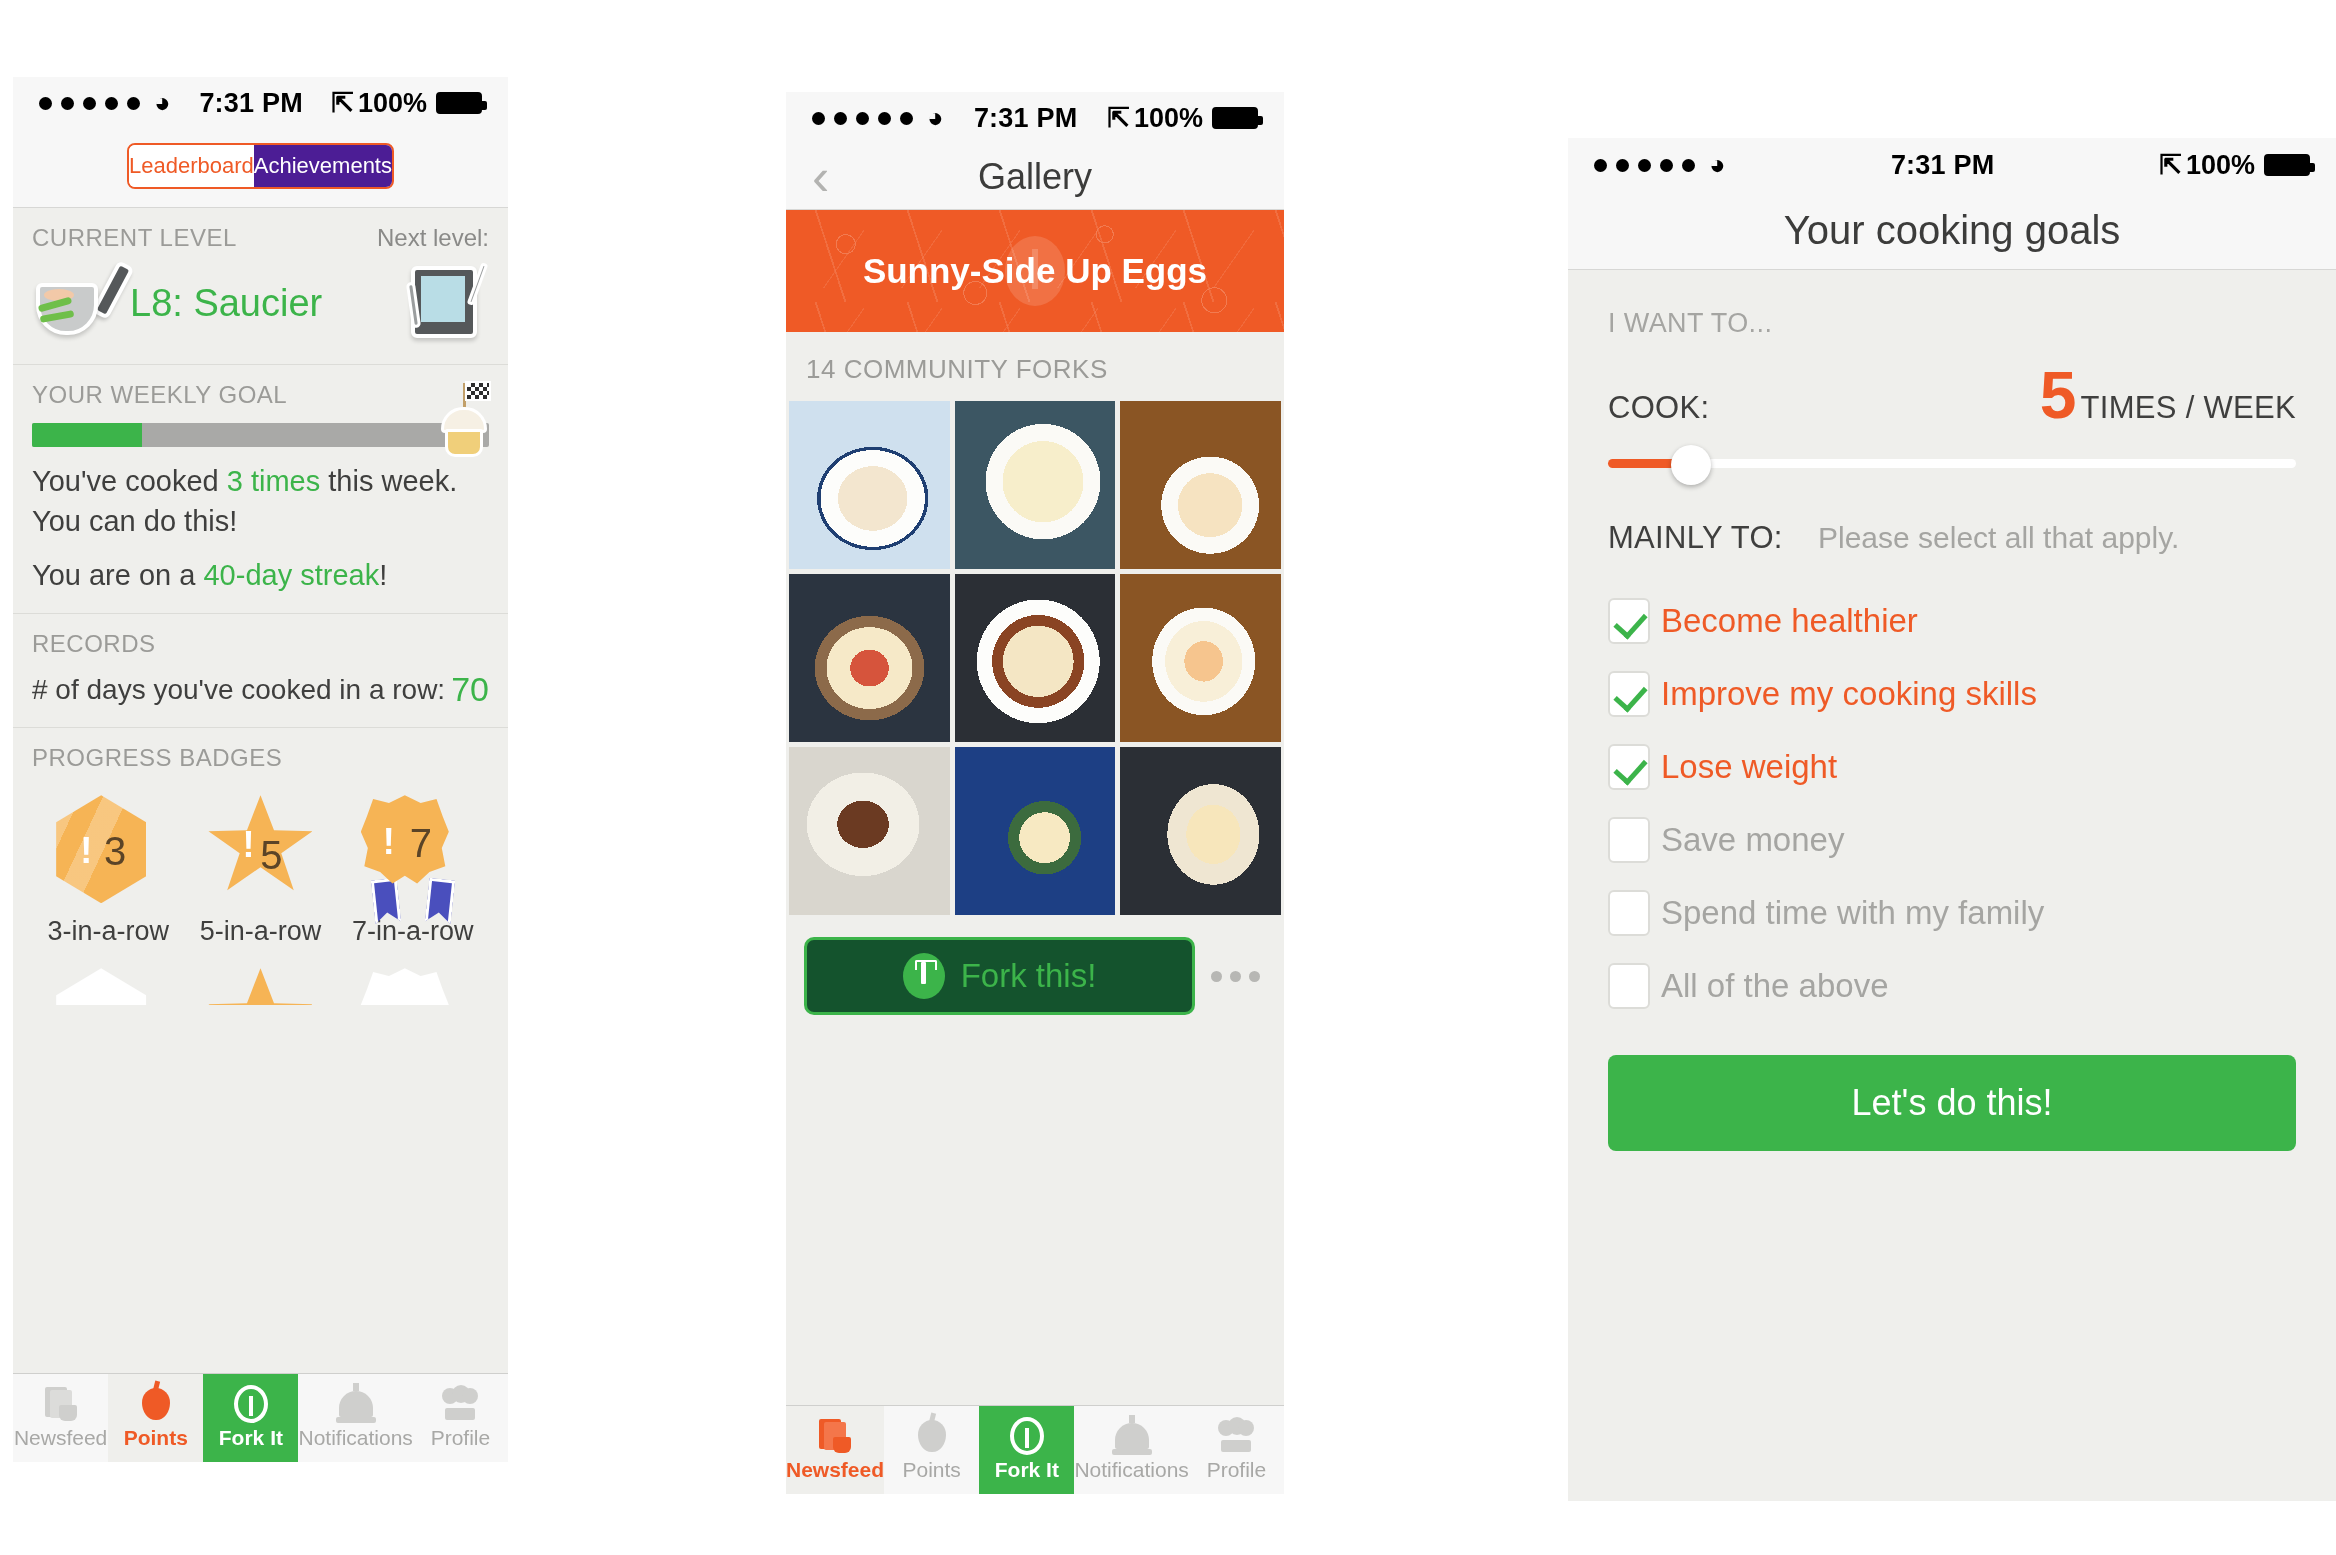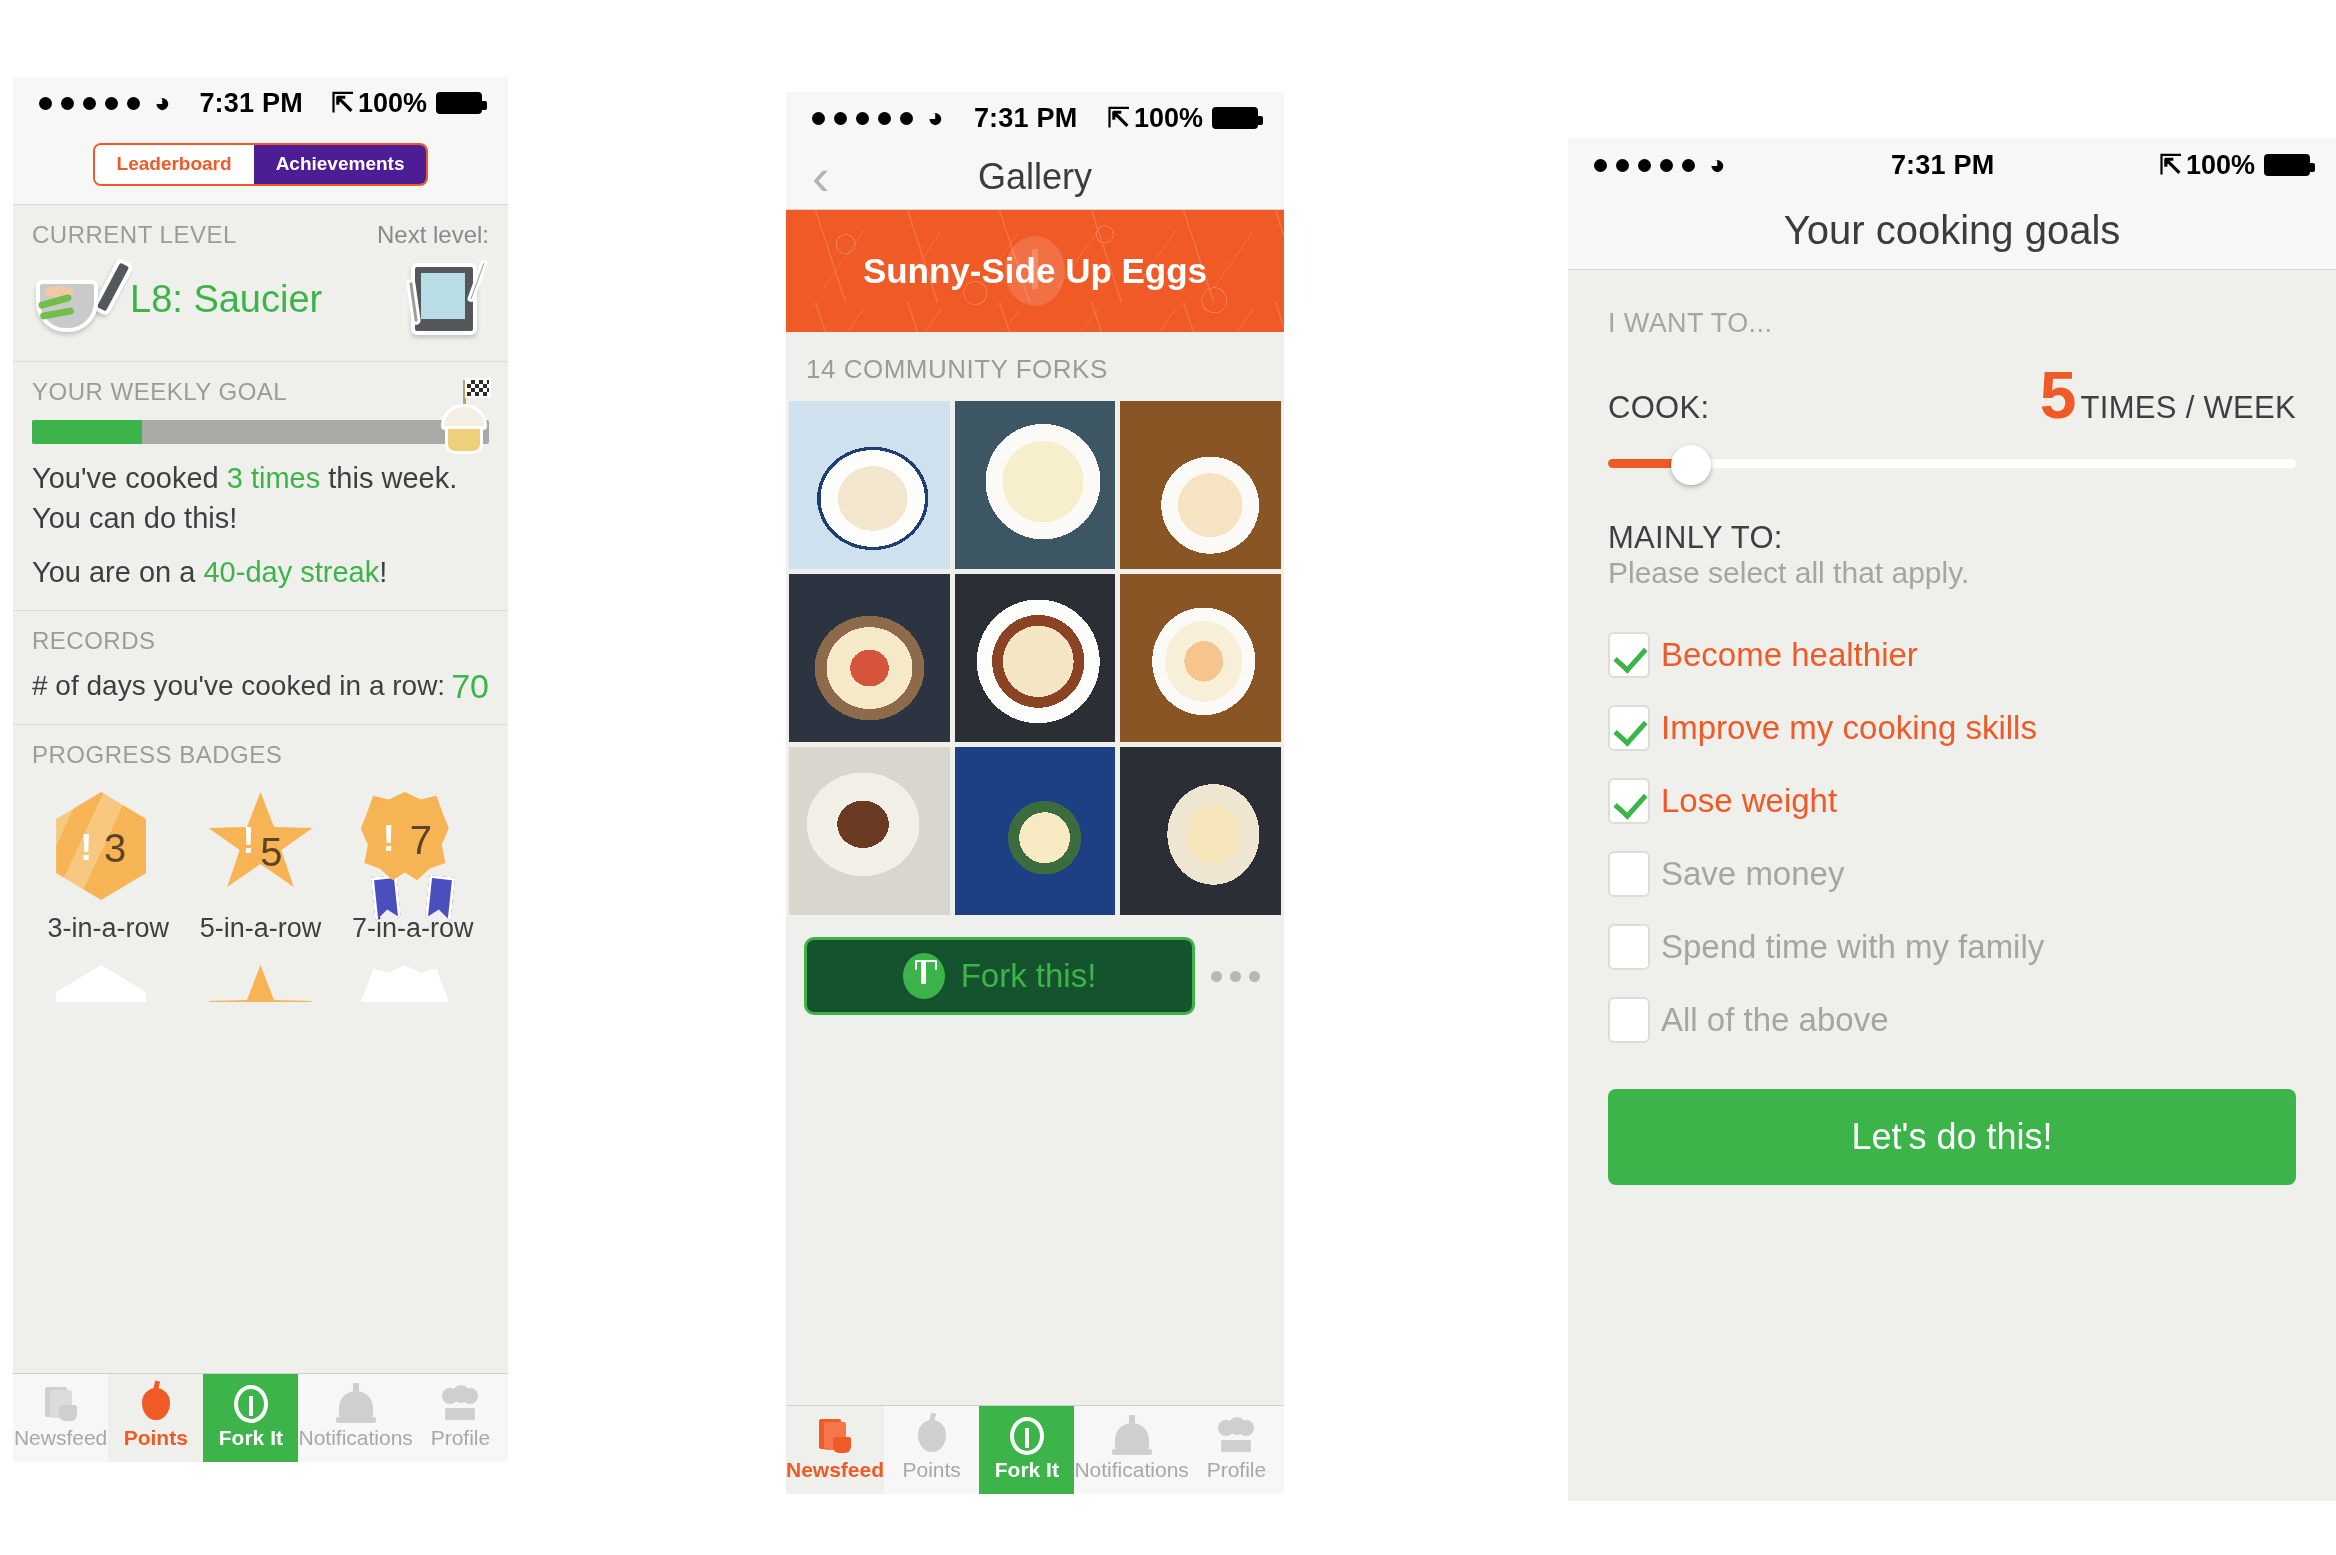--- a/index.html
+++ b/index.html
@@ -42,21 +42,21 @@
   .back-chevron {
     position: absolute; left: 26px; top: 50%; transform: translateY(-50%);
     font-size: 52px; color: #b3b3b1; font-weight: 300; line-height: 1;
   }
 
   
   #phone1 { left: 13px; top: 77px; width: 495px; height: 1385px; background:#efefec; }
   #phone1 .seg-wrap { background: #f7f7f7; padding: 14px 0 18px; display: flex; justify-content: center;
                       border-bottom: 1px solid #d7d7d5; }
   .segmented { display: flex; border: 2px solid #ef5a26; border-radius: 8px; overflow: hidden; }
-  .seg-btn { padding: 9px 22px; font-size: 19px; font-weight: 700; line-height: 1.1; }
+  .seg-btn { padding: 9px 0; font-size: 22px; font-weight: 400; line-height: 1.1; }
   .seg-btn.off { background: #fff; color: #ef5a26; }
   .seg-btn.on { background: #4c1d95; color: #fff; }
 
   .p1-section { padding: 16px 19px 18px; border-bottom: 1px solid #dcdcd8; }
   .sec-head { display: flex; justify-content: space-between; align-items: baseline; }
   .sec-label { font-size: 24px; color: #9b9b98; letter-spacing: .5px; }
   .sec-right-label { font-size: 24px; color: #8a8a88; }
 
   .level-row { display: flex; align-items: center; justify-content: space-between; margin-top: 8px; }
   .level-name { font-size: 38px; color: #3cb44a; font-weight: 500; margin-left: 6px; flex: 1; }
@@ -219,21 +219,21 @@
   .cook-row { display:flex; align-items: flex-end; justify-content: space-between; margin-top: 30px; }
   .cook-label { font-size: 31px; color: #3f3f3e; font-weight: 500; letter-spacing:.3px; }
   .cook-val { display:flex; align-items: baseline; }
   .cook-num { font-size: 66px; color:#ef5a26; font-weight: 600; line-height: .8; }
   .cook-unit { font-size: 31px; color:#3f3f3e; font-weight: 500; margin-left: 4px; letter-spacing:.3px;}
   .slider { margin-top: 22px; position: relative; height: 30px; }
   .slider .track { position:absolute; left:0; right:0; top: 11px; height: 9px; background:#fff; border-radius:5px;}
   .slider .fill { position:absolute; left:0; top: 11px; height: 9px; background:#ef5a26; border-radius:5px;}
   .slider .thumb { position:absolute; top: -3px; width: 40px; height: 40px; border-radius:50%;
      background:#fff; box-shadow: 0 2px 5px rgba(0,0,0,.28); }
-  .mainly-row { display:flex; align-items:baseline; margin-top: 42px; flex-direction: column; }
+  .mainly-row { display:flex; align-items:baseline; margin-top: 42px; }
   .mainly-label { font-size: 31px; color: #3f3f3e; font-weight: 500; letter-spacing:.3px; width: 210px;}
   .mainly-hint { font-size: 30px; color: #a5a5a2; }
   .goal-list { margin-top: 42px; }
   .goal-item { display:flex; align-items:center; gap: 11px; margin-bottom: 27px; }
   .cbox { width: 42px; height: 46px; background:#fff; border: 2px solid #dcdcd8; border-radius: 6px;
      position:relative; flex:none; }
   .cbox.checked:after { content:""; position:absolute; left:11px; top:7px; width: 14px; height: 25px;
      border: 5px solid #3cb44a; border-top:none; border-left:none; transform: rotate(42deg); }
   .goal-text { font-size: 33px; }
   .goal-text.on { color: #ef5a26; font-weight: 500; }

